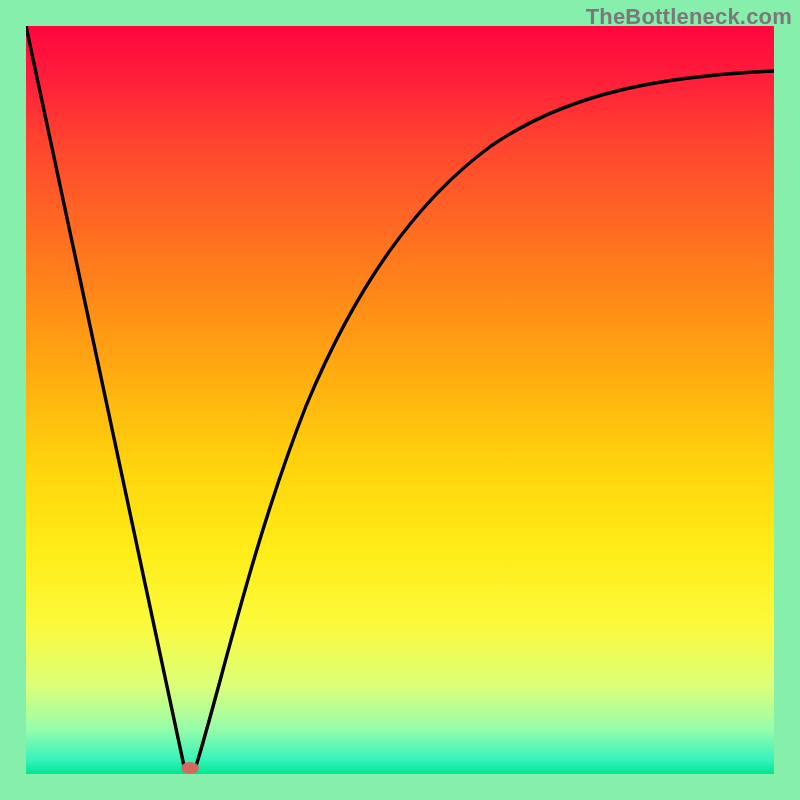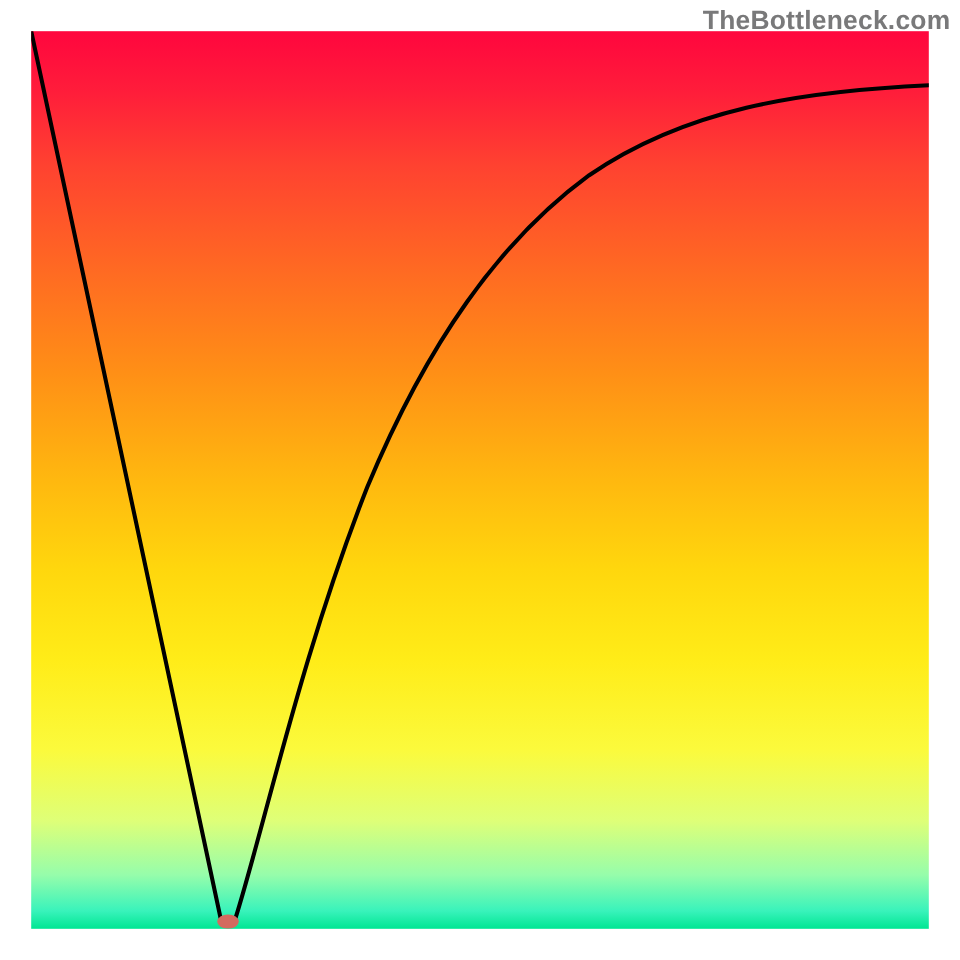--- a/index.html
+++ b/index.html
@@ -7,21 +7,21 @@
     padding: 0;
     width: 800px;
     height: 800px;
     background: #000;
     overflow: hidden;
   }
   .frame {
     position: relative;
     width: 800px;
     height: 800px;
-    background: #ffffff;
+    background: #86efac;
   }
   .plot-area {
     position: absolute;
     left: 26px;
     top: 26px;
     width: 748px;
     height: 748px;
     background: linear-gradient(to bottom,
       #ff063e 0%,
       #ff1e3a 7%,

